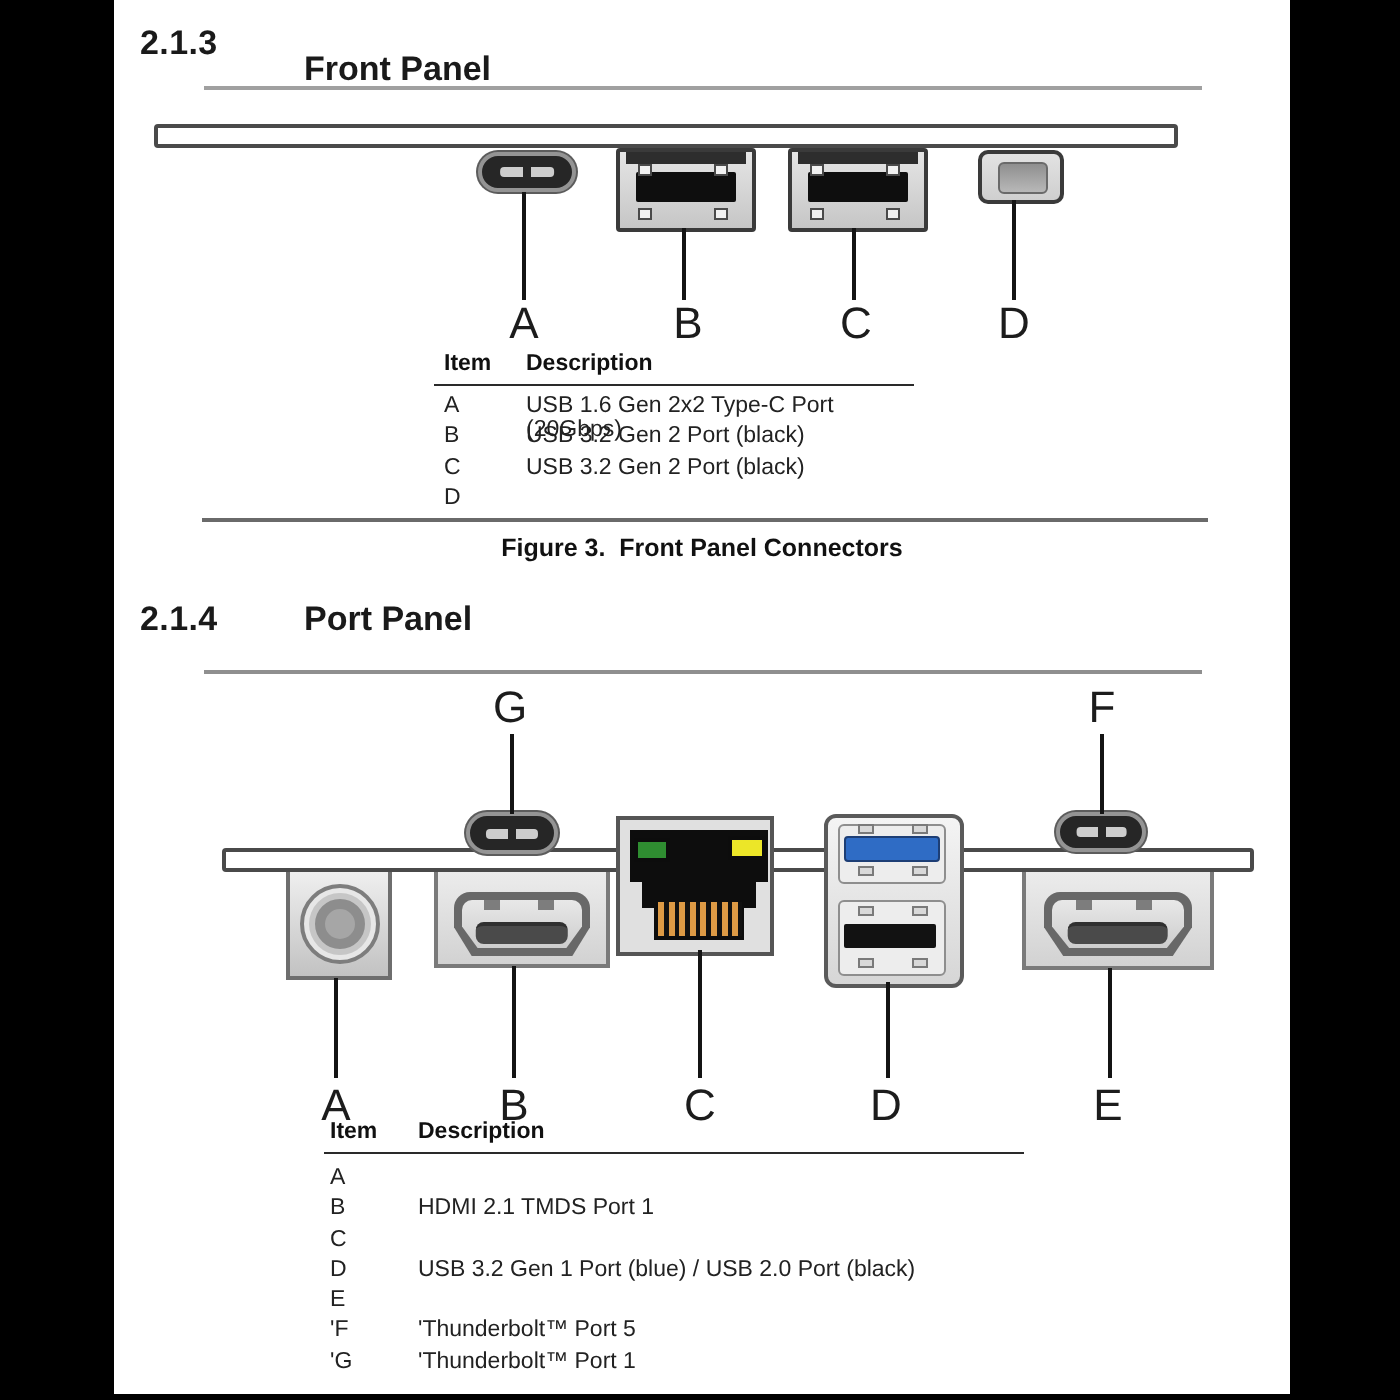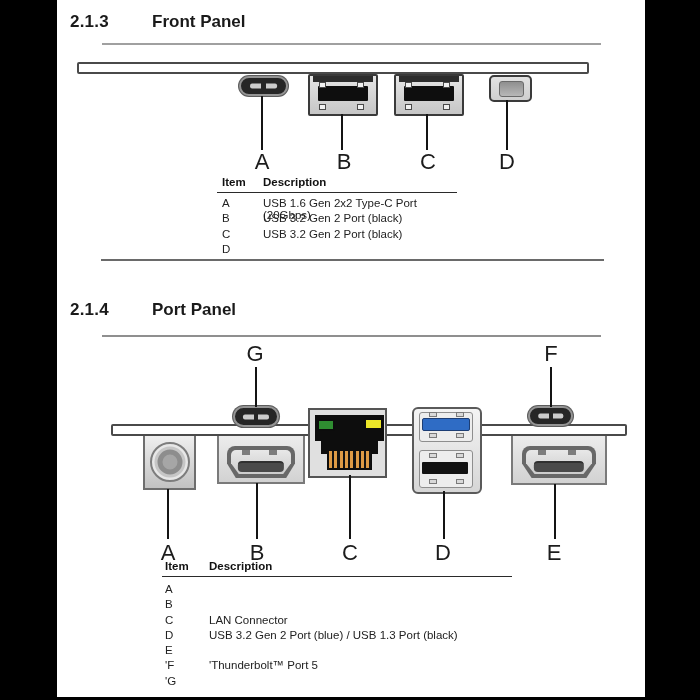--- a/index.html
+++ b/index.html
@@ -92,21 +92,21 @@
 </style>
 </head>
 <body>
 
 <div class="stage">
   <div class="bar-left"></div>
   <div class="bar-right"></div>
   <div class="bar-bottom"></div>
 
   <div class="h-num" style="left:70px;top:12px;">2.1.3</div>
-  <div class="h-title" style="left:152px;top:12px;text-align:center;">Front Panel</div>
+  <div class="h-title" style="left:152px;top:25px;text-align:center;">Front Panel</div>
   <div class="rule" style="left:102px;top:43px;width:499px;"></div>
 
   <div class="panel-bar" style="left:77px;top:62px;width:508px;height:8px;"></div>
 
   <div class="usbc" style="left:239px;top:76px;width:45px;height:16px;"></div>
   <div class="usba" style="left:308px;top:74px;">
     <div class="strip"></div>
       <div class="slot"></div>
     <div class="sq" style="left:9px;top:6px;"></div>
       <div class="sq" style="left:47px;top:6px;"></div>
@@ -152,20 +152,21 @@
     <div class="row">
         <div class="ci">C</div>
         <div class="cd">USB 3.2 Gen 2 Port (black)</div>
       </div>
     <div class="row">
         <div class="ci">D</div>
       </div>
   </div>
 
   <div class="rule dark" style="left:101px;top:259px;width:503px;"></div>
+  <div class="caption" style="top:267px;">Figure 3.&nbsp; Front Panel Connectors</div>
 
   <div class="h-num" style="left:70px;top:300px;">2.1.4</div>
   <div class="h-title" style="left:152px;top:300px;">Port Panel</div>
   <div class="rule" style="left:102px;top:335px;width:499px;background:#8f8f8f;"></div>
 
   <div class="plabel" style="left:255px;top:343px;">G</div>
   <div class="plabel" style="left:551px;top:343px;">F</div>
   <div class="lline" style="left:255px;top:367px;height:40px;"></div>
   <div class="lline" style="left:550px;top:367px;height:40px;"></div>
 
@@ -237,33 +238,34 @@
       <div class="ci">Item</div>
       <div class="cd">Description</div>
     </div>
     <div class="hline"></div>
     <div style="height:6px;"></div>
     <div class="row">
         <div class="ci">A</div>
       </div>
     <div class="row">
         <div class="ci">B</div>
+        <div class="cd">HDMI 2.1 TMDS Port 1</div>
       </div>
     <div class="row">
         <div class="ci">C</div>
-        <div class="cd">LAN Connector</div>
       </div>
     <div class="row">
         <div class="ci">D</div>
-        <div class="cd">USB 3.2 Gen 2 Port (blue) / USB 1.3 Port (black)</div>
+        <div class="cd">USB 3.2 Gen 1 Port (blue) / USB 2.0 Port (black)</div>
       </div>
     <div class="row">
         <div class="ci">E</div>
       </div>
     <div class="row">
         <div class="ci">'F</div>
         <div class="cd">'Thunderbolt™ Port 5</div>
       </div>
     <div class="row">
         <div class="ci">'G</div>
+        <div class="cd">'Thunderbolt™ Port 1</div>
       </div>
   </div>
 </div>
 
 </body></html>

